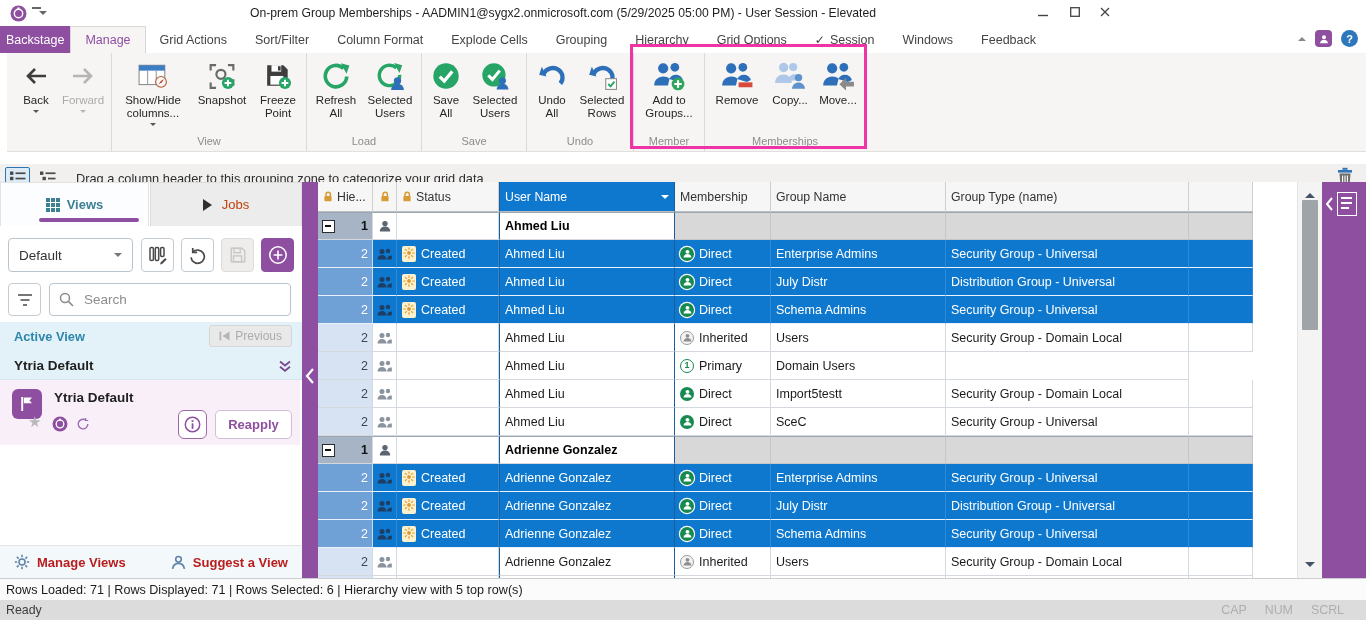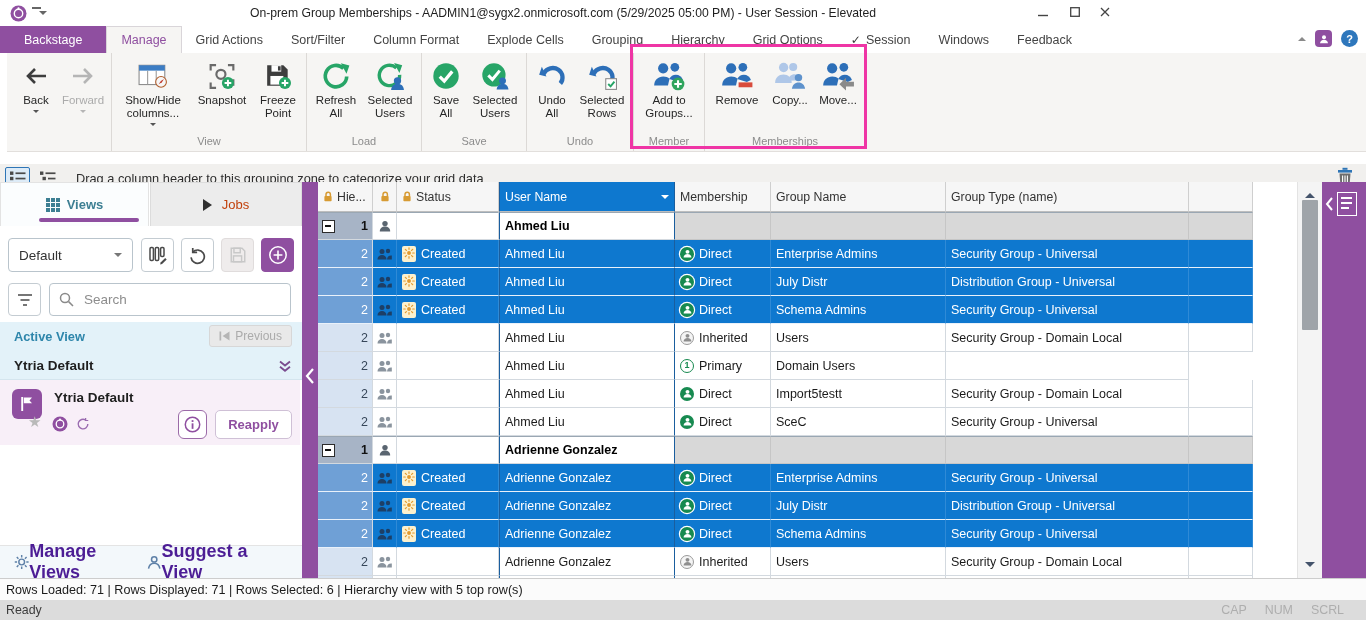--- a/index.html
+++ b/index.html
@@ -11,21 +11,21 @@
   .app-ico{margin-left:10px;}
   .qat-caret{width:0;height:0;border:4px solid transparent;border-top-color:#666;margin-left:12px;margin-top:4px;}
   .qat-bar{position:absolute;left:32px;top:7px;width:9px;height:1.6px;background:#666;}
   .title-text{position:absolute;left:0;right:0;text-align:center;font-size:12.2px;color:#1f1f1f;}
   .wctrl{position:absolute;top:0;height:24px;width:30px;display:flex;align-items:center;justify-content:center;}
   .wctrl.min{right:68px}.wctrl.max{right:36px}.wctrl.close{right:6px}
 
   
   .tabrow{position:absolute;left:0;top:26px;width:1366px;height:27px;background:#fff;display:flex;align-items:stretch;}
   .tab{display:flex;align-items:center;padding:0 14px;font-size:12.5px;color:#444;}
-  .tab-backstage{background:#8F4FA0;color:#fff;padding:0 24px;}
+  .tab-backstage{background:#8F4FA0;color:#fff;padding:0 6px;}
   .tab-active{background:#f6f5f3;color:#8F4FA0;border:1px solid #d9d5d9;border-bottom:none;}
   .tab .chk{color:#3a3a3a;font-weight:bold;margin-right:5px;font-size:12px;}
   .tabrow-right{position:absolute;right:8px;top:4px;display:flex;align-items:center;gap:9px;}
   .collapse-caret{width:0;height:0;border:4.5px solid transparent;border-bottom-color:#8a8a8a;margin-bottom:4px;}
   .user-badge{width:17px;height:17px;border-radius:4px;background:#8F4FA0;display:flex;align-items:center;justify-content:center;}
   .help-badge{width:17px;height:17px;border-radius:50%;background:#2E77BC;color:#fff;font-weight:bold;font-size:11px;display:flex;align-items:center;justify-content:center;}
 
   
   .ribbon{position:absolute;left:7px;top:53px;width:1366px;height:99px;background:#f6f5f3;border-bottom:1px solid #e2dfdc;display:flex;align-items:stretch;padding-left:4px;}
   .rgroup{display:flex;flex-direction:column;border-right:1px solid #dcd9d6;padding:2px 3px 0 3px;}
@@ -76,21 +76,21 @@
   .av-name .dbl{position:absolute;right:10px;top:9px;}
   .view-card{position:absolute;left:0;top:198px;width:300px;height:65px;background:#F8EFF8;}
   .vc-flag{position:absolute;left:12px;top:9px;width:30px;height:30px;border-radius:6px;background:#8F4FA0;display:flex;align-items:center;justify-content:center;}
   .vc-title{position:absolute;left:54px;top:10px;font-size:13.5px;font-weight:bold;color:#1f1f1f;}
   .vc-star{position:absolute;left:28px;top:33px;color:#b9b9b9;font-size:15px;}
   .vc-logo{position:absolute;left:52px;top:36px;}
   .vc-sync{position:absolute;left:76px;top:37px;}
   .vc-info{position:absolute;left:178px;top:30px;width:29px;height:29px;background:#fff;border:1px solid #9B6AA8;border-radius:6px;display:flex;align-items:center;justify-content:center;}
   .vc-reapply{position:absolute;left:215px;top:30px;width:77px;height:29px;background:#fff;border:1px solid #cfc0d6;border-radius:5px;display:flex;align-items:center;justify-content:center;font-size:13px;font-weight:bold;color:#8F4FA0;}
   .sb-footer{position:absolute;left:0;top:363px;width:302px;height:33px;background:#F3F8FB;border-top:1px solid #e4e4e4;display:flex;align-items:center;justify-content:space-between;padding:0 14px;}
-  .sb-foot-link{display:flex;align-items:center;color:#4c1d95;font-size:18px;font-weight:bold;}
+  .sb-foot-link{display:flex;align-items:center;gap:7px;color:#b91c1c;font-size:13px;font-weight:bold;}
 
   
   .pdivider{position:absolute;left:302px;top:0;width:16px;height:396px;background:#8F4FA0;}
   .pdivider .chev{position:absolute;left:3px;top:186px;}
   .rpanel{position:absolute;left:1322px;top:0;width:44px;height:396px;background:#8F4FA0;}
   .rpanel-top{display:flex;align-items:center;gap:3px;margin:10px 0 0 3px;}
   .rlist-ico{width:20px;height:24px;border:1.6px solid #fff;background:transparent;position:relative;}
   .rlist-ico i{position:absolute;left:3px;height:1.6px;background:#fff;}
   .rlist-ico i:nth-child(1){top:4px;width:11px}.rlist-ico i:nth-child(2){top:9px;width:11px}.rlist-ico i:nth-child(3){top:14px;width:8px}
 

